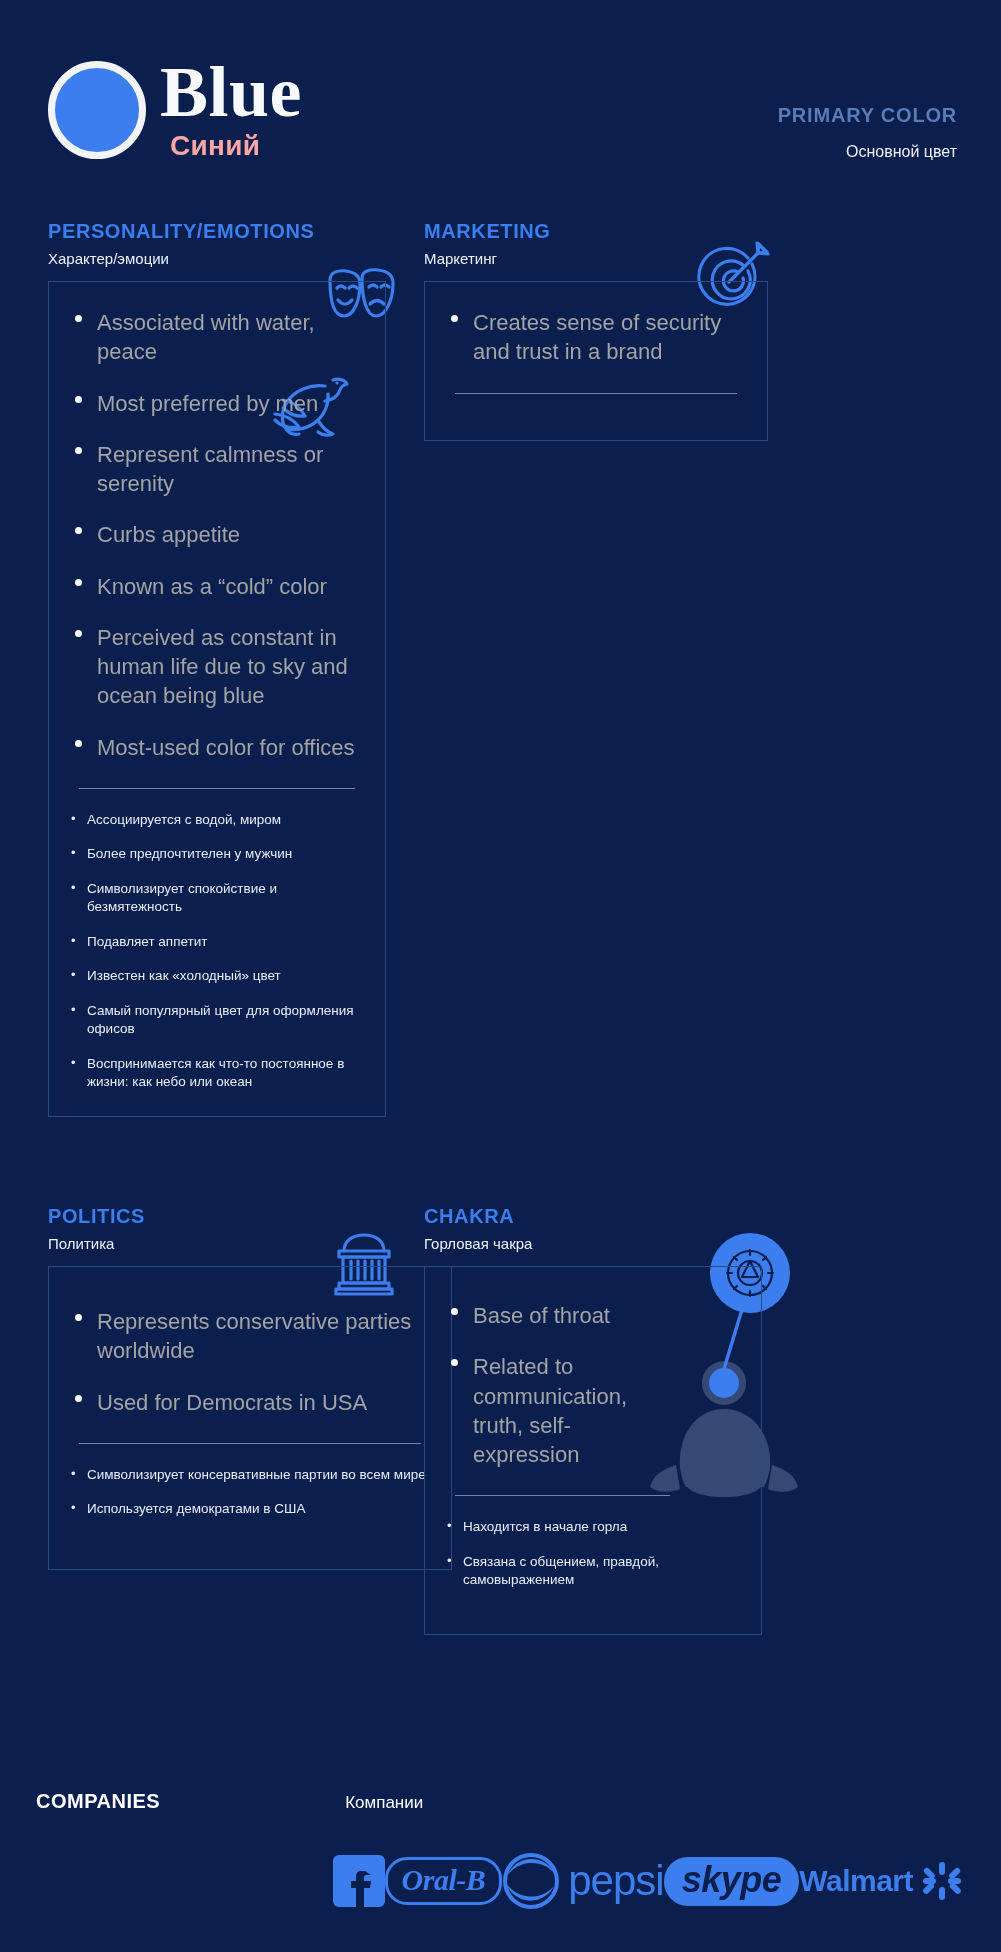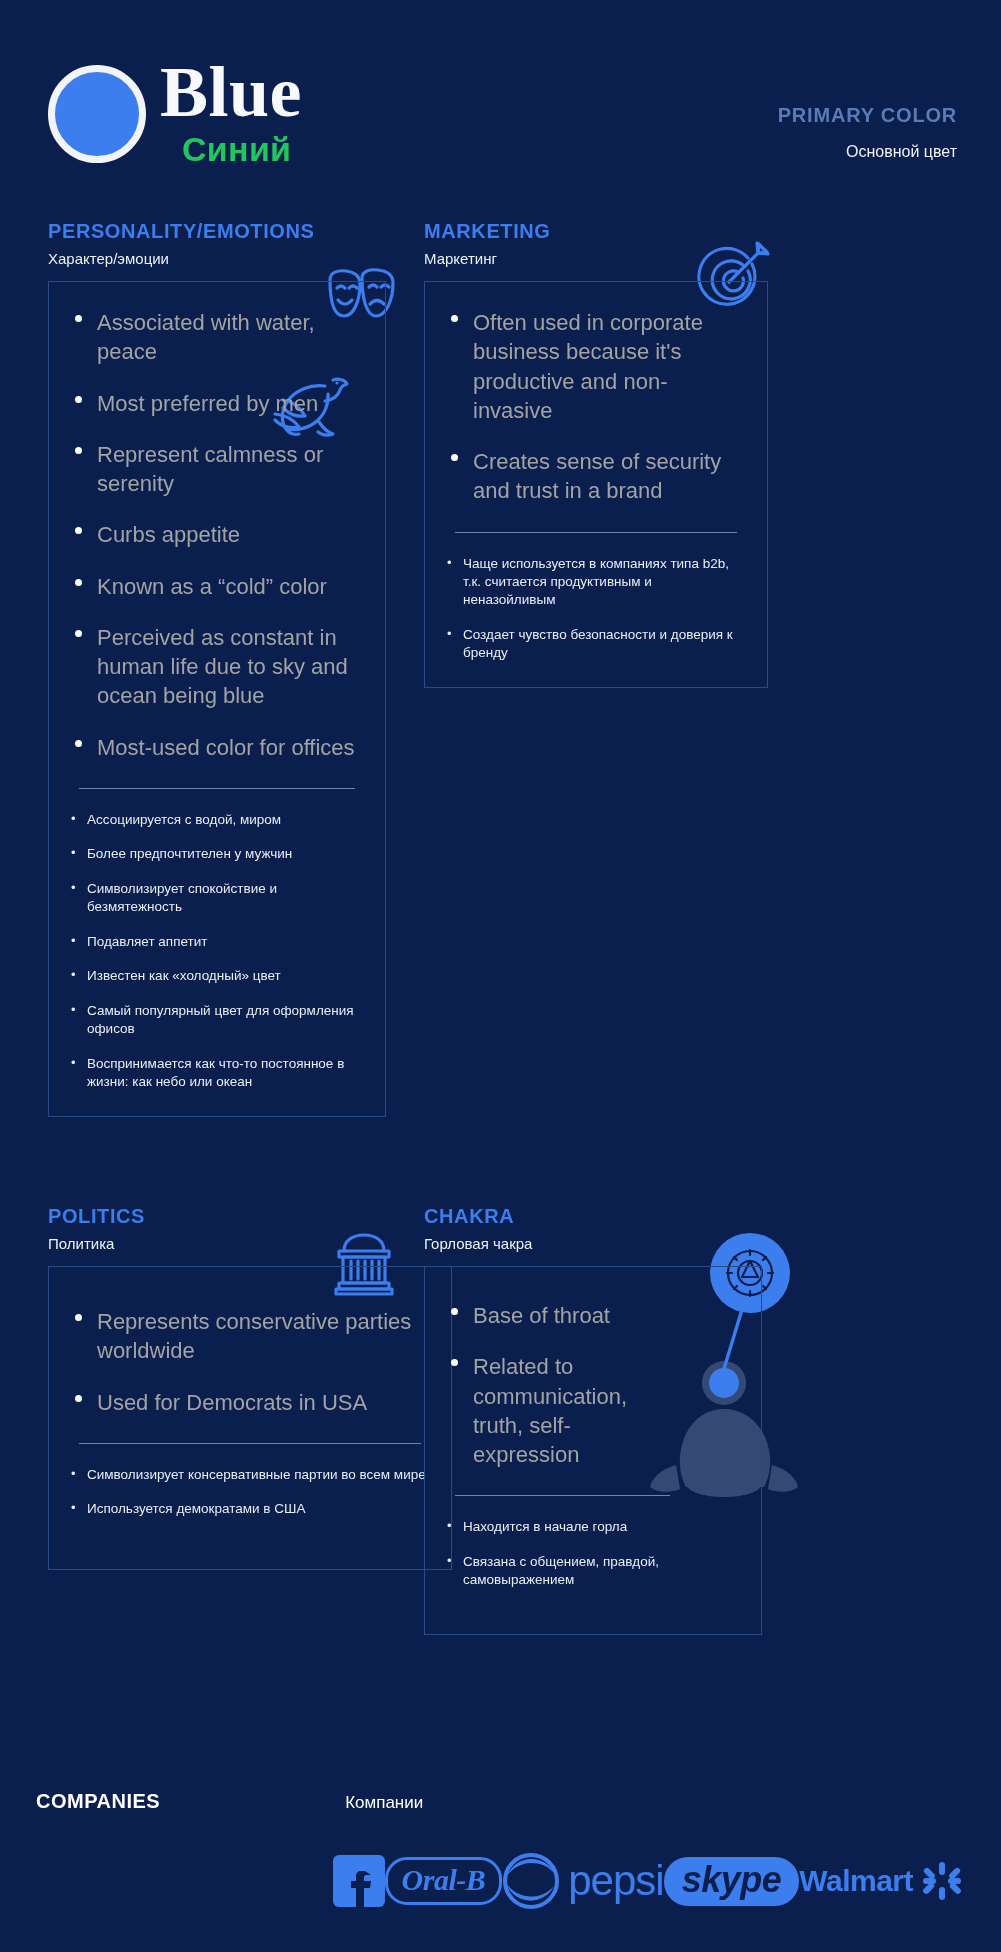--- a/index.html
+++ b/index.html
@@ -30,25 +30,25 @@
   }
   .logo-en {
     font-family: "Liberation Serif", serif;
     font-weight: bold;
     font-size: 72px;
     color: #f7f9fc;
     line-height: 0.95;
     letter-spacing: 0.5px;
   }
   .logo-ru {
-    font-size: 34px;
+    font-size: 28px;
     font-weight: bold;
-    color: #22c55e;
+    color: #fca5a5;
     margin-top: 4px;
-    margin-left: 22px;
+    margin-left: 10px;
     letter-spacing: 0.3px;
   }
   .header-right {
     position: absolute; right: 44px; top: 104px;
     text-align: right;
   }
   .primary-label {
     font-size: 20px; font-weight: bold;
     color: #5a7bb5;
     letter-spacing: 0.8px;
@@ -273,28 +273,23 @@
           <path d="M52 34 A10 10 0 1 0 57 40"></path>
           <path d="M43 44 L72 15"></path>
           <path d="M72 15 L71 5 L81 14 Z"></path>
           <path d="M72 15 L82 16 L73 6 Z"></path>
         </g>
       </svg>
     </div>
 
     <div class="card">
       <ul class="bullets-en">
-        <li>Often used in corporate business because it's productive and non-invasive</li>
         <li>Creates sense of security and trust in a brand</li>
       </ul>
       <div class="divider"></div>
-      <ul class="bullets-ru">
-        <li>Чаще используется в компаниях типа b2b, т.к. считается продуктивным и неназойливым</li>
-        <li>Создает чувство безопасности и доверия к бренду</li>
-      </ul>
     </div>
   </div>
 
   <div class="sec" style="left:48px; top:1005px; width:404px;">
     <div class="sec-head-en">POLITICS</div>
     <div class="sec-head-ru">Политика</div>
 
     <div class="icon-abs" style="left:282px; top:24px;">
       <svg width="70" height="70" viewBox="0 0 70 70">
         <g fill="none" stroke="#3d7eee" stroke-width="3.2" stroke-linecap="round" stroke-linejoin="round">

